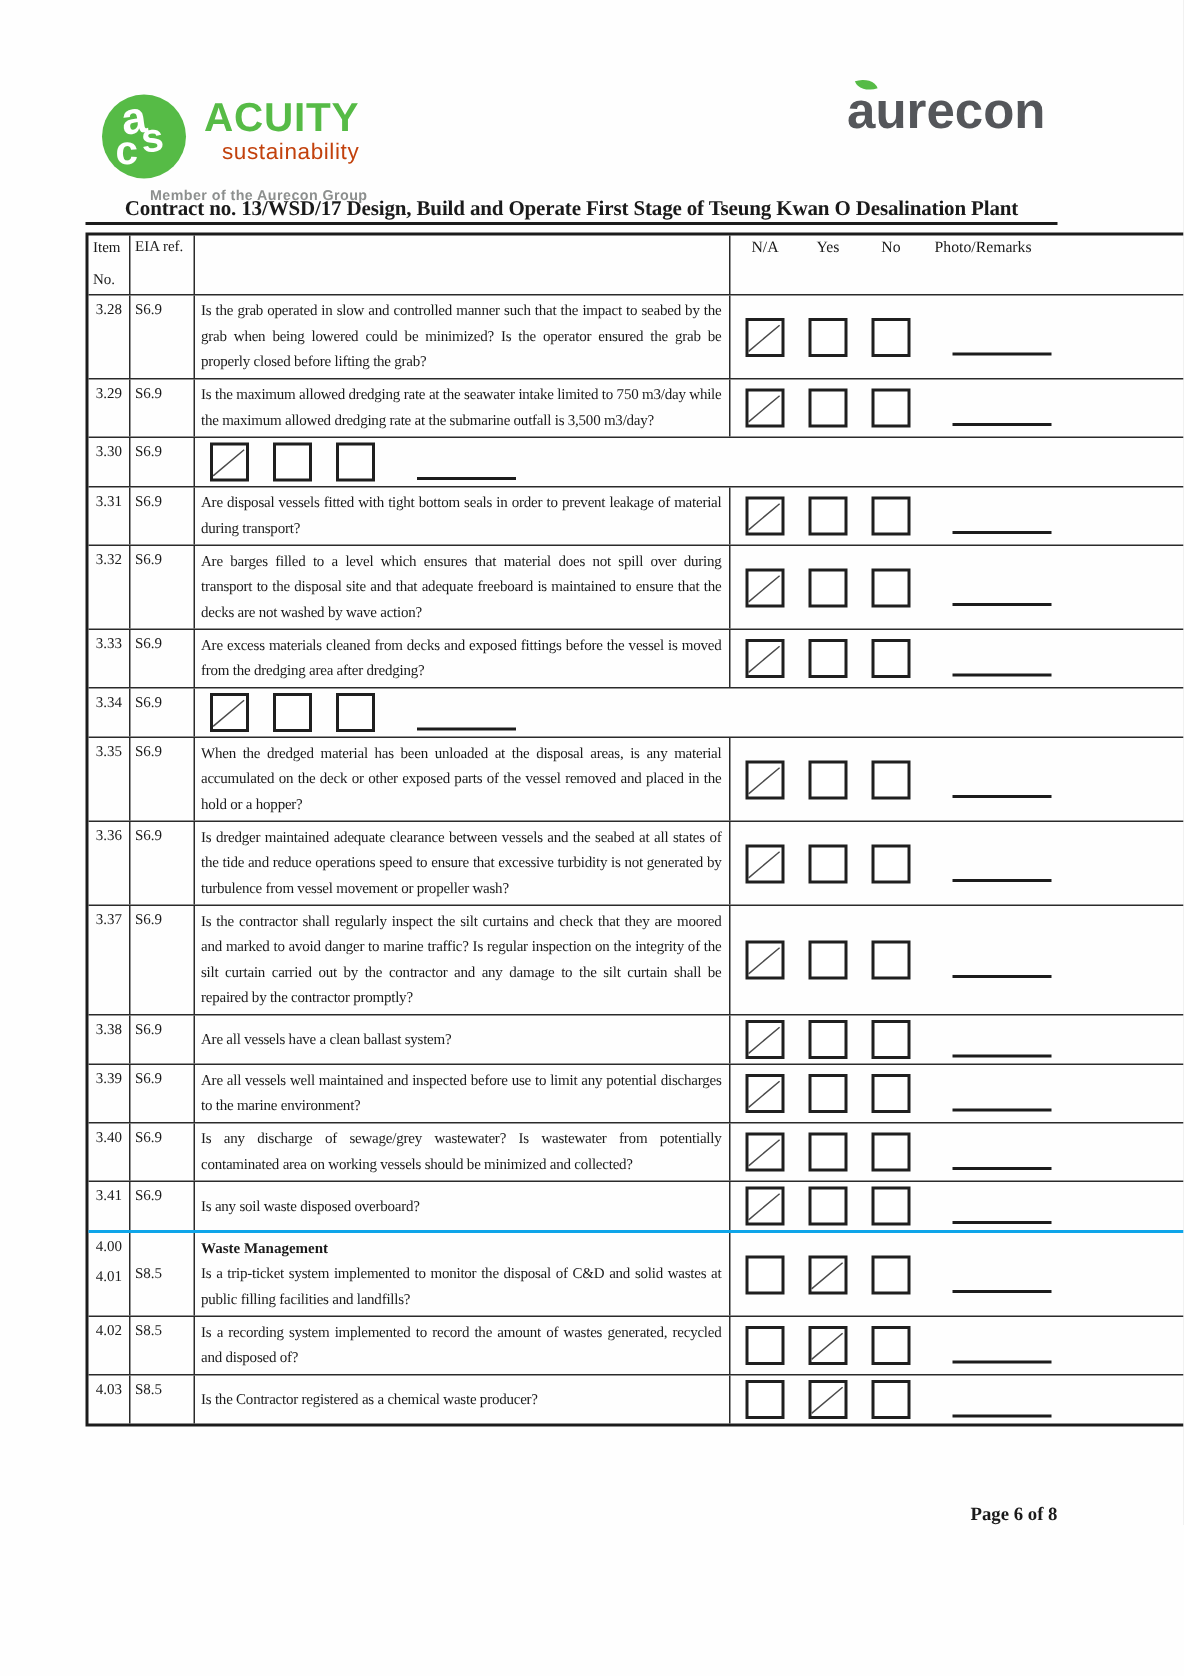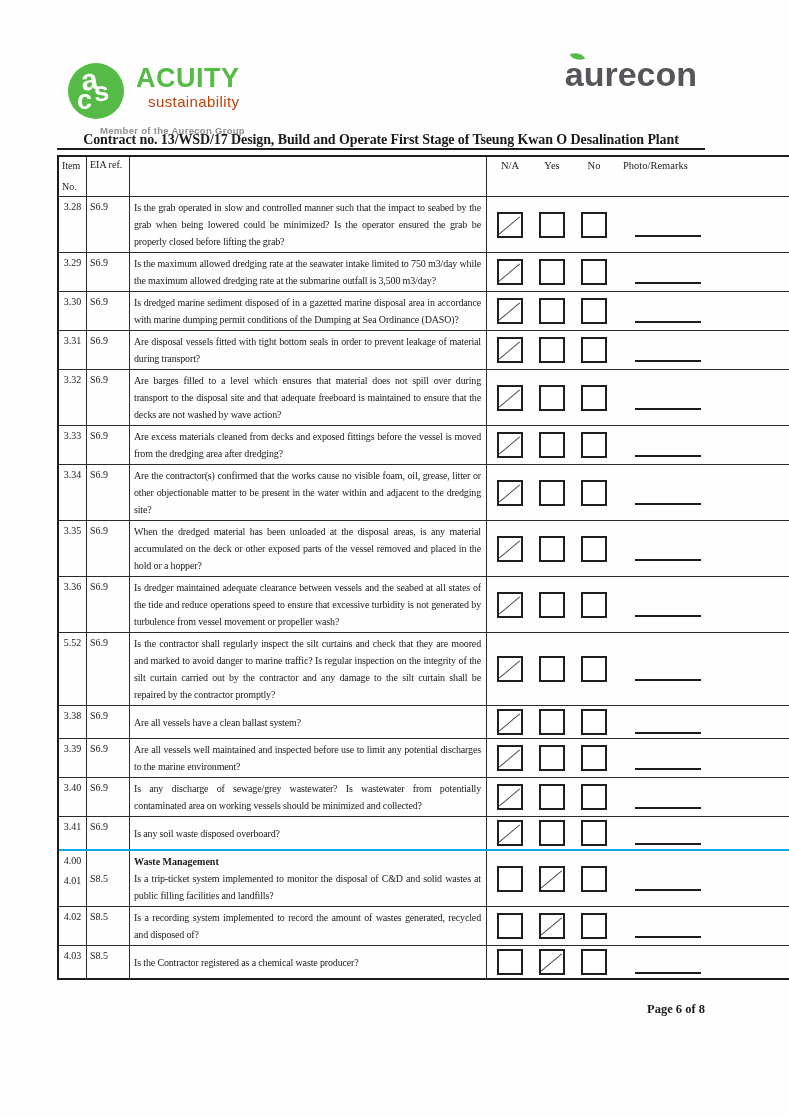--- a/index.html
+++ b/index.html
@@ -197,24 +197,20 @@
       <span class="box box-no"></span>
       <span class="remarks-line"></span>
     </div>
   </div>
         <div class="trow">
     <div class="c c-item">
       <div class="r-item">3.30</div>
 
     </div>
     <div class="c c-ref">S6.9</div>
-    <div class="c c-q">
-
-      <div class="r-question">Is dredged marine sediment disposed of in a gazetted marine disposal area in accordance with marine dumping permit conditions of the Dumping at Sea Ordinance (DASO)?</div>
-    </div>
     <div class="c c-checks">
       <span class="box box-na checked">
               <span class="check"></span>
             </span>
       <span class="box box-yes"></span>
       <span class="box box-no"></span>
       <span class="remarks-line"></span>
     </div>
   </div>
         <div class="trow">
@@ -273,24 +269,20 @@
       <span class="box box-no"></span>
       <span class="remarks-line"></span>
     </div>
   </div>
         <div class="trow">
     <div class="c c-item">
       <div class="r-item">3.34</div>
 
     </div>
     <div class="c c-ref">S6.9</div>
-    <div class="c c-q">
-
-      <div class="r-question">Are the contractor(s) confirmed that the works cause no visible foam, oil, grease, litter or other objectionable matter to be present in the water within and adjacent to the dredging site?</div>
-    </div>
     <div class="c c-checks">
       <span class="box box-na checked">
               <span class="check"></span>
             </span>
       <span class="box box-yes"></span>
       <span class="box box-no"></span>
       <span class="remarks-line"></span>
     </div>
   </div>
         <div class="trow">
@@ -326,21 +318,21 @@
       <span class="box box-na checked">
               <span class="check"></span>
             </span>
       <span class="box box-yes"></span>
       <span class="box box-no"></span>
       <span class="remarks-line"></span>
     </div>
   </div>
         <div class="trow">
     <div class="c c-item">
-      <div class="r-item">5.52</div>
+      <div class="r-item">3.37</div>
 
     </div>
     <div class="c c-ref">S6.9</div>
     <div class="c c-q">
 
       <div class="r-question">Is the contractor shall regularly inspect the silt curtains and check that they are moored and marked to avoid danger to marine traffic? Is regular inspection on the integrity of the silt curtain carried out by the contractor and any damage to the silt curtain shall be repaired by the contractor promptly?</div>
     </div>
     <div class="c c-checks">
       <span class="box box-na checked">
               <span class="check"></span>

